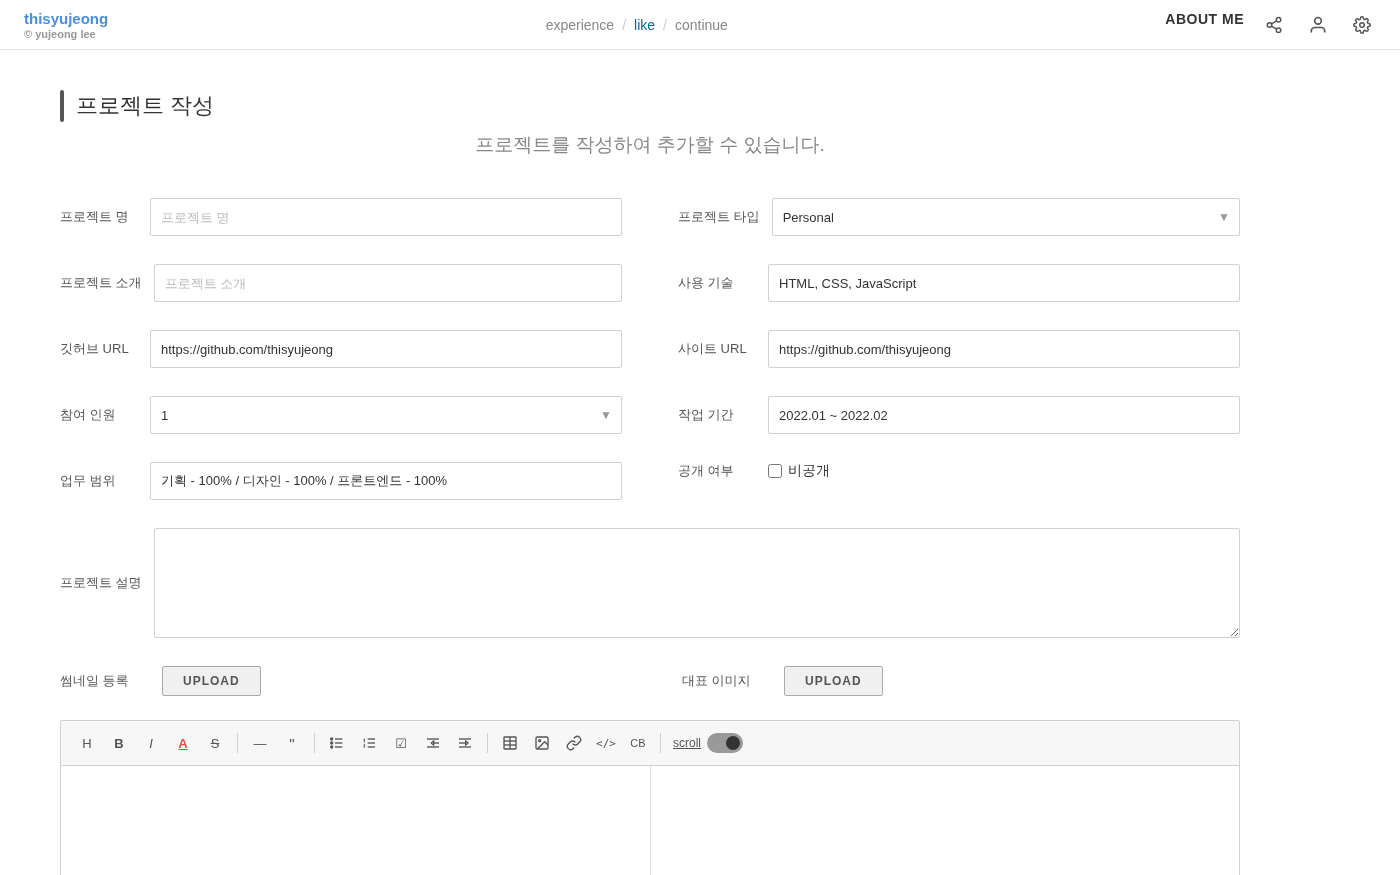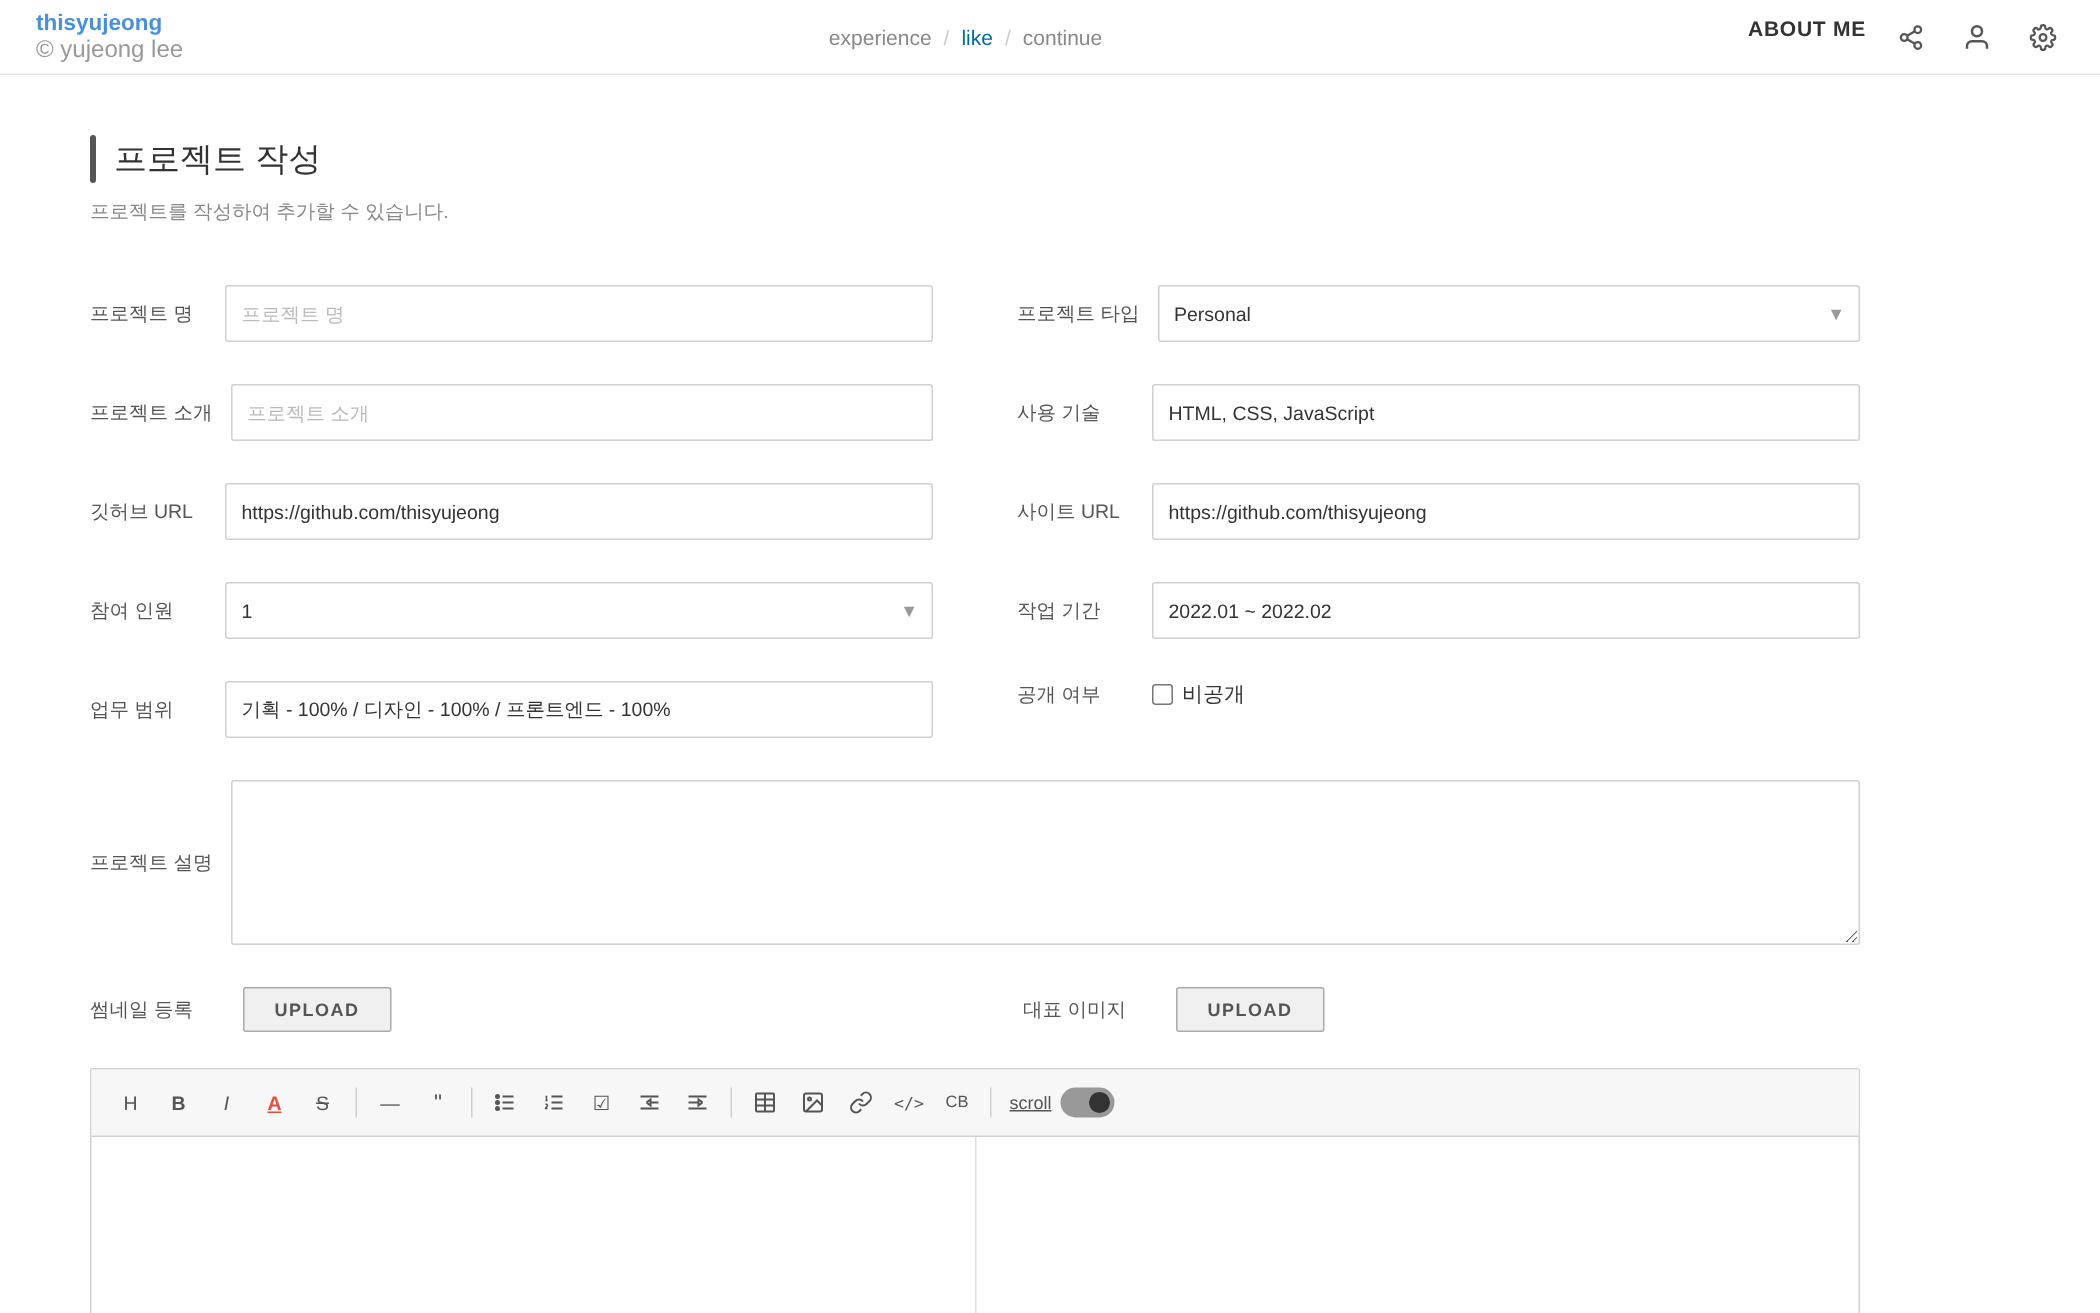--- a/index.html
+++ b/index.html
@@ -10,35 +10,35 @@
       display: flex;
       align-items: center;
       justify-content: space-between;
       padding: 0 24px;
       height: 50px;
       border-bottom: 1px solid #e8e8e8;
       background: #fff;
     }
     .header-logo { display: flex; flex-direction: column; }
     .header-logo-name { font-size: 15px; font-weight: 700; color: #4a90d9; line-height: 1.2; }
-    .header-logo-sub { font-size: 16px; color: #999; }
+    .header-logo-sub { font-size: 11px; color: #999; font-weight: bold; }
     .header-nav { display: flex; align-items: center; gap: 8px; color: #888; font-size: 14px; }
     .header-nav span { color: #888; }
     .header-nav .sep { color: #ccc; }
     .header-right { display: flex; align-items: flex-start; gap: 16px; }
     .about-me-link { font-weight: 700; font-size: 14px; color: #333; letter-spacing: 0.5px; }
     .icon-btn { width: 28px; height: 28px; display: flex; align-items: center; justify-content: center; cursor: pointer; color: #555; border: none; background: none; }
 
     
     .main { padding: 40px 60px; max-width: 1300px; }
 
     .page-title-bar { display: flex; align-items: center; gap: 12px; margin-bottom: 10px; }
     .title-bar-accent { width: 4px; height: 32px; background: #555; border-radius: 2px; }
     .page-title { font-size: 22px; font-weight: 400; color: #333; }
-    .page-subtitle { font-size: 13px; color: #888; margin-bottom: 40px; }
+    .page-subtitle { font-size: 19px; color: #888; margin-bottom: 40px; text-align: center; }
 
     
     .form-section { margin-bottom: 0; }
     .form-row { display: flex; gap: 56px; margin-bottom: 28px; align-items: flex-start; }
     .form-field { display: flex; align-items: center; gap: 0; flex: 1; }
     .form-label { font-size: 13px; color: #555; white-space: nowrap; min-width: 90px; padding-right: 12px; }
     .form-input {
       flex: 1;
       height: 38px;
       border: 1px solid #d0d0d0;

